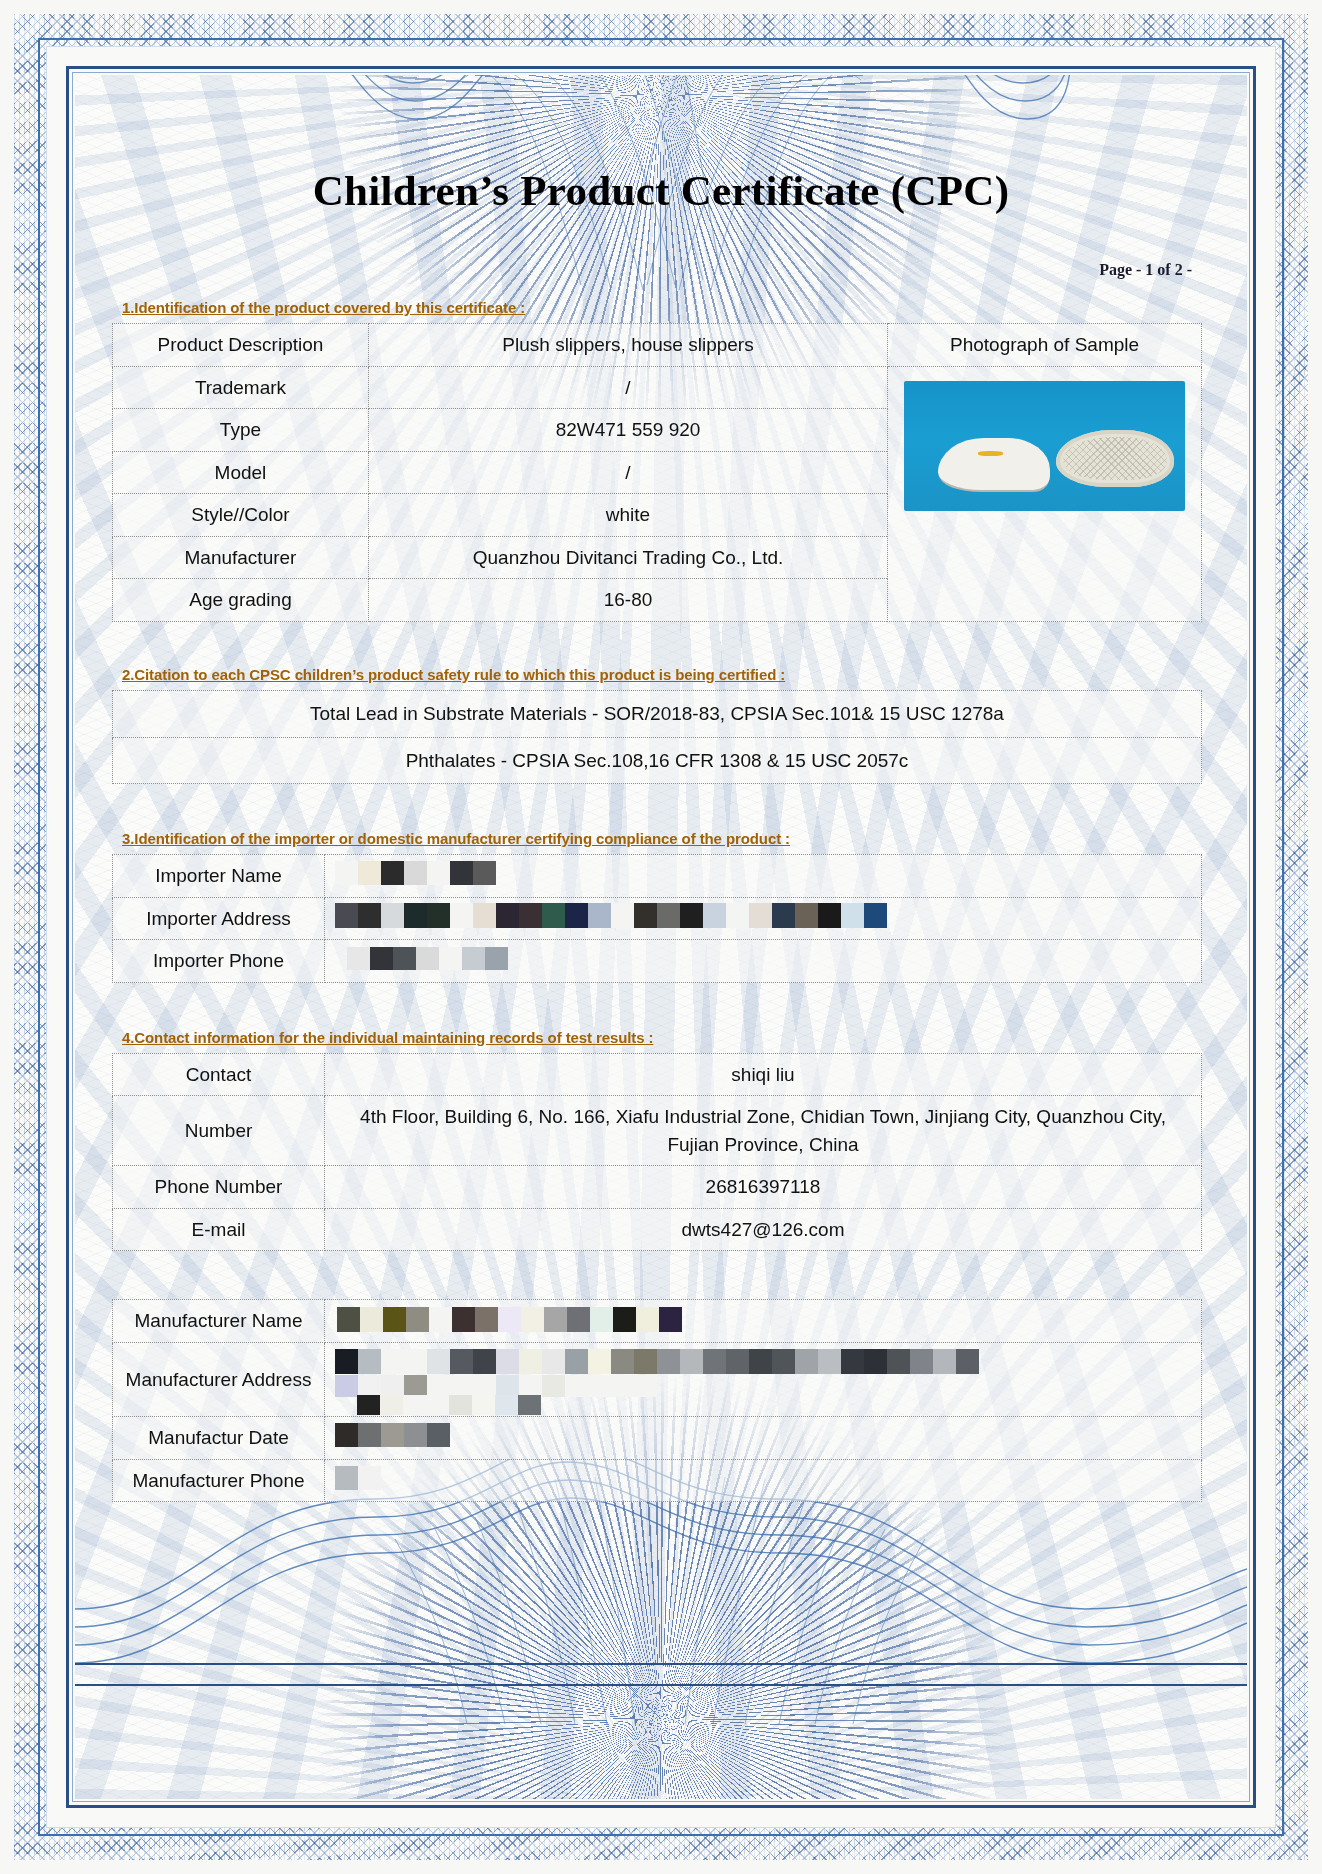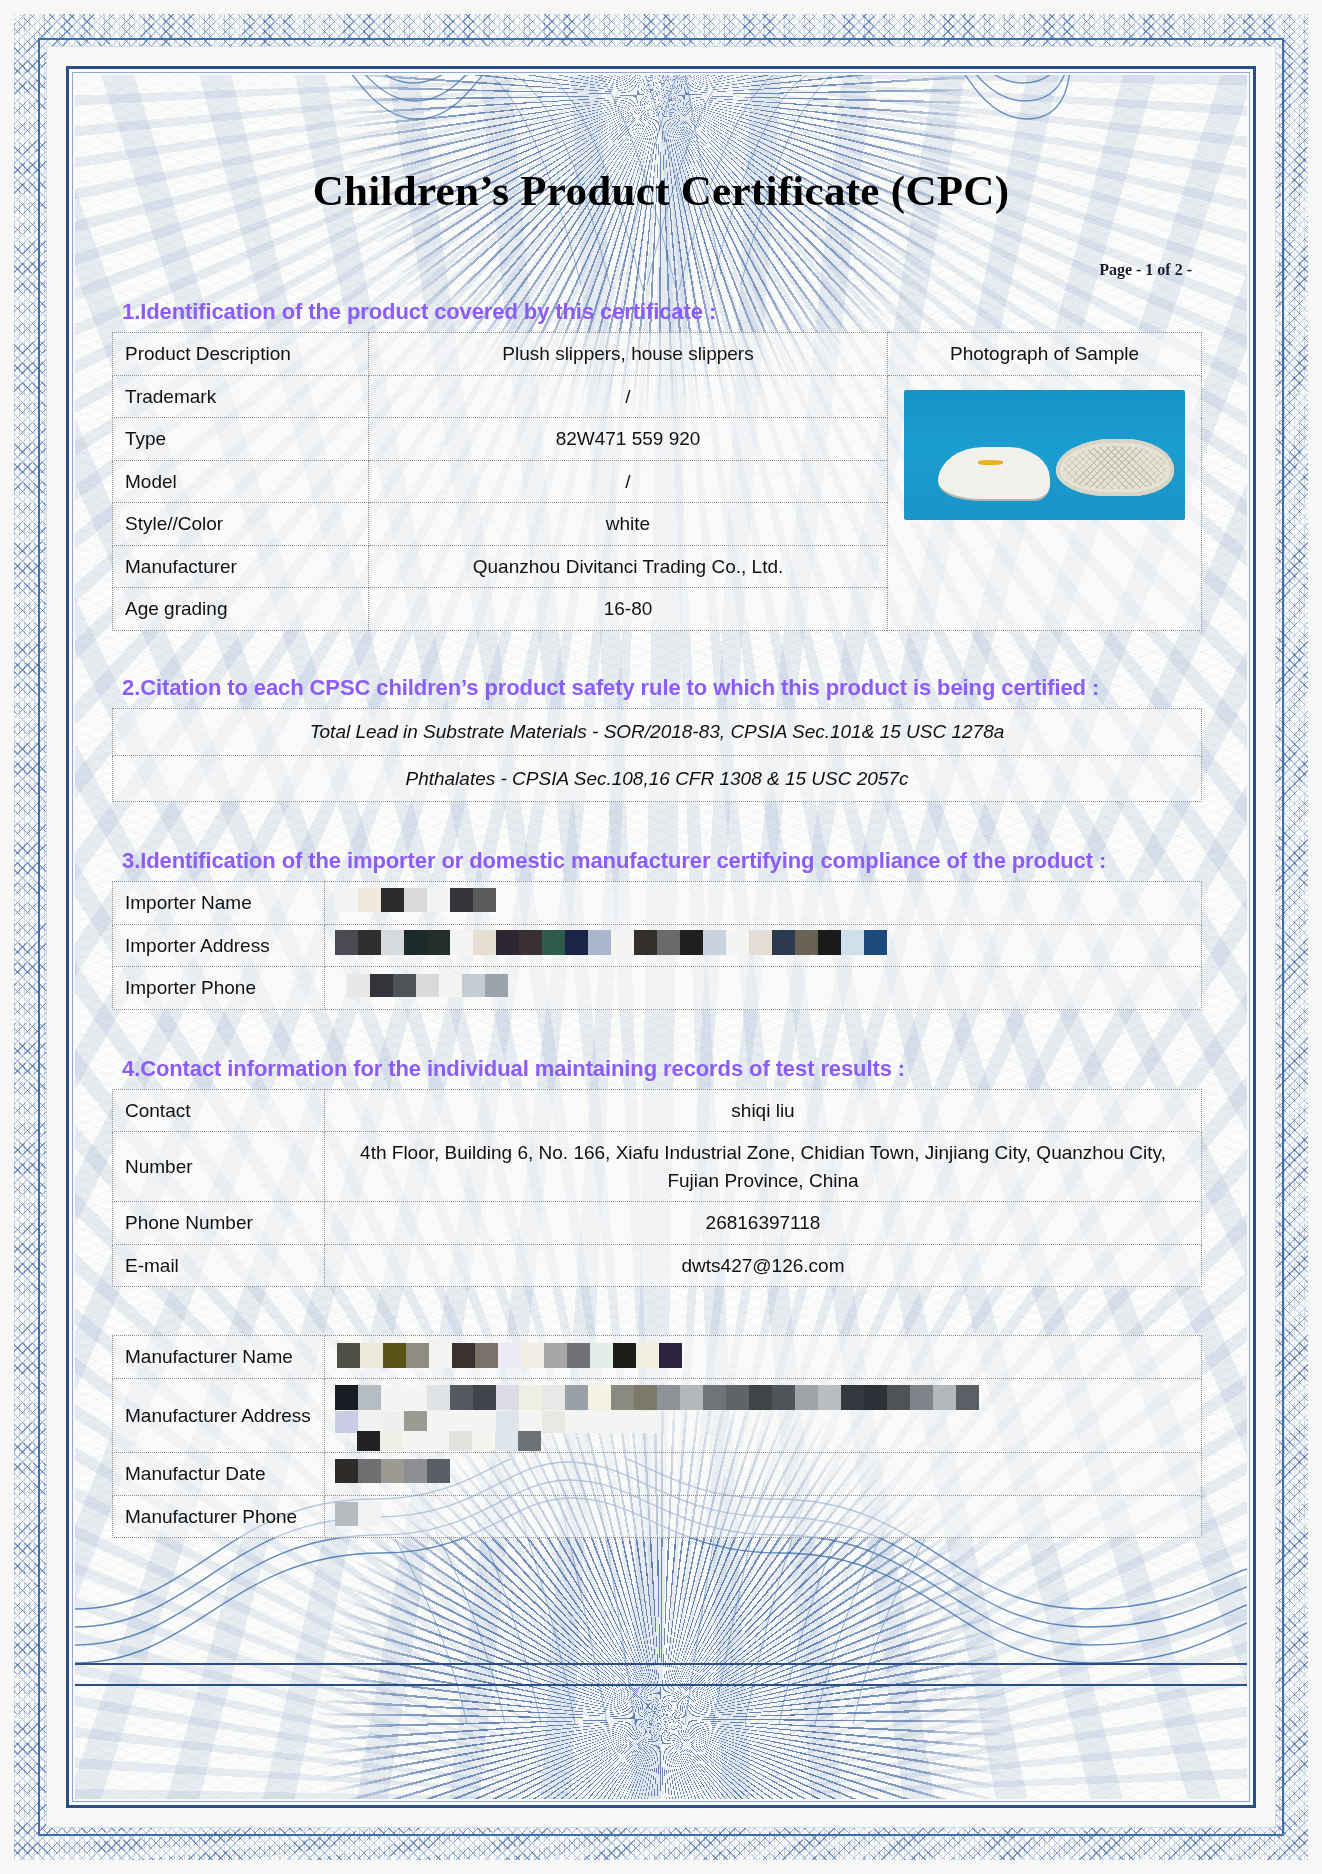--- a/index.html
+++ b/index.html
@@ -153,26 +153,27 @@
     font-weight: bold;
     font-size: 16px;
     color: #1a1a2e;
     margin: 48px 18px 0 0;
   }
 
   .section {
     margin-top: 20px;
   }
   .section-heading {
-    font-size: 22px;
+    font-size: 15px;
     font-weight: bold;
-    color: #8b5cf6;
+    color: #a16207;
     margin: 0 0 7px 10px;
     letter-spacing: -.1px;
     white-space: nowrap;
+    text-decoration: underline;
   }
   .section-2 { margin-top: 44px; }
   .section-3 { margin-top: 46px; }
   .section-4 { margin-top: 46px; }
   .section-5 { margin-top: 48px; }
 
   table.doc-table {
     width: 1090px;
     border-collapse: collapse;
     table-layout: fixed;
@@ -180,21 +181,21 @@
   }
   table.doc-table td {
     border: 1px dotted #8e8e8e;
     font-size: 19px;
     color: #111;
     padding: 7px 12px;
     vertical-align: middle;
     line-height: 1.45;
   }
   td.label-cell {
-    text-align: left;
+    text-align: center;
     width: 212px;
   }
   td.value-cell { text-align: center; }
 
   
   #table-product td.label-cell { width: 212px; }
   #table-product td.value-cell { width: 430px; }
   #photo-cell {
     width: 260px;
     text-align: center;
@@ -240,21 +241,21 @@
   }
   #slipper-sole-tread {
     position: absolute; inset: 7px;
     border-radius: inherit;
     background:
       repeating-linear-gradient(45deg, rgba(175,172,158,.55) 0 1px, transparent 1px 5px),
       repeating-linear-gradient(-45deg, rgba(175,172,158,.55) 0 1px, transparent 1px 5px);
   }
 
   
-  #table-citations td { padding: 9px 12px; font-style: italic; }
+  #table-citations td { padding: 9px 12px; }
 
   
   #table-importer td.label-cell { width: 212px; }
   #table-importer td.value-cell { padding: 0; height: 38px; position: relative; }
   #table-importer tr:nth-child(2) td.value-cell { height: 38px; }
 
   
   #table-manufacturer td.label-cell { width: 212px; }
   #table-manufacturer td.value-cell { padding: 0; position: relative; }
   #row-mfr-name td { height: 38px; }

